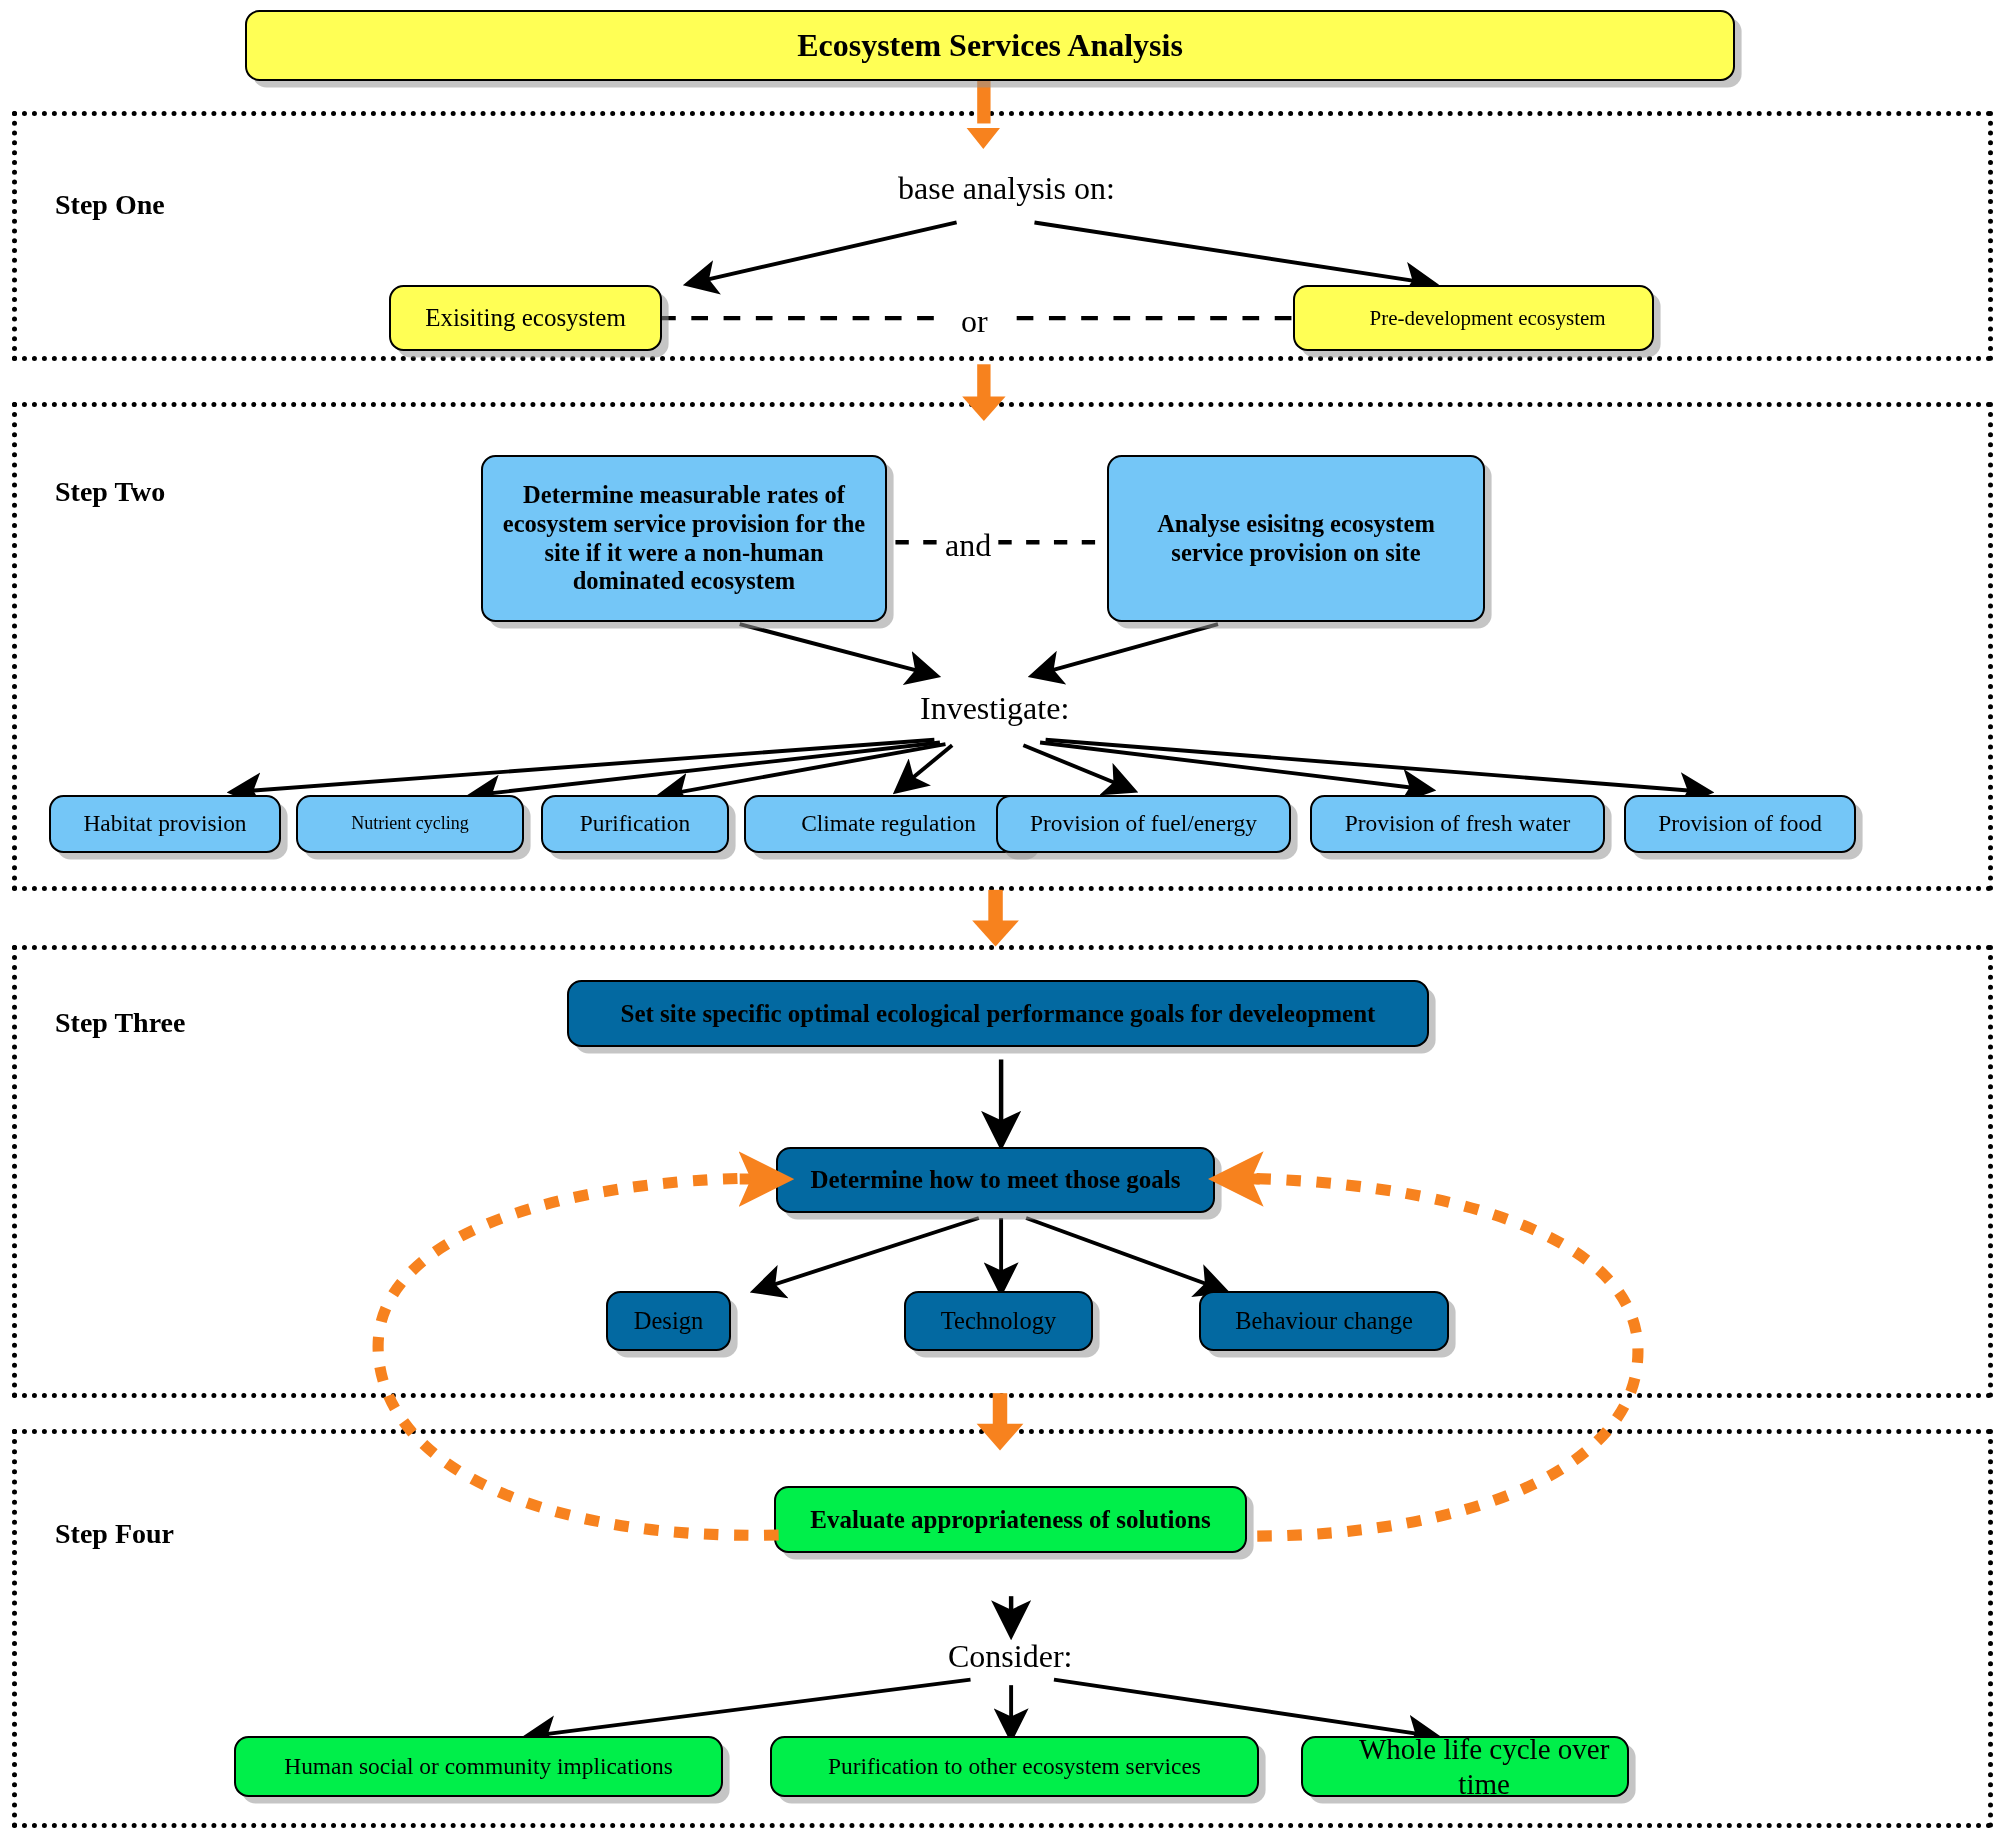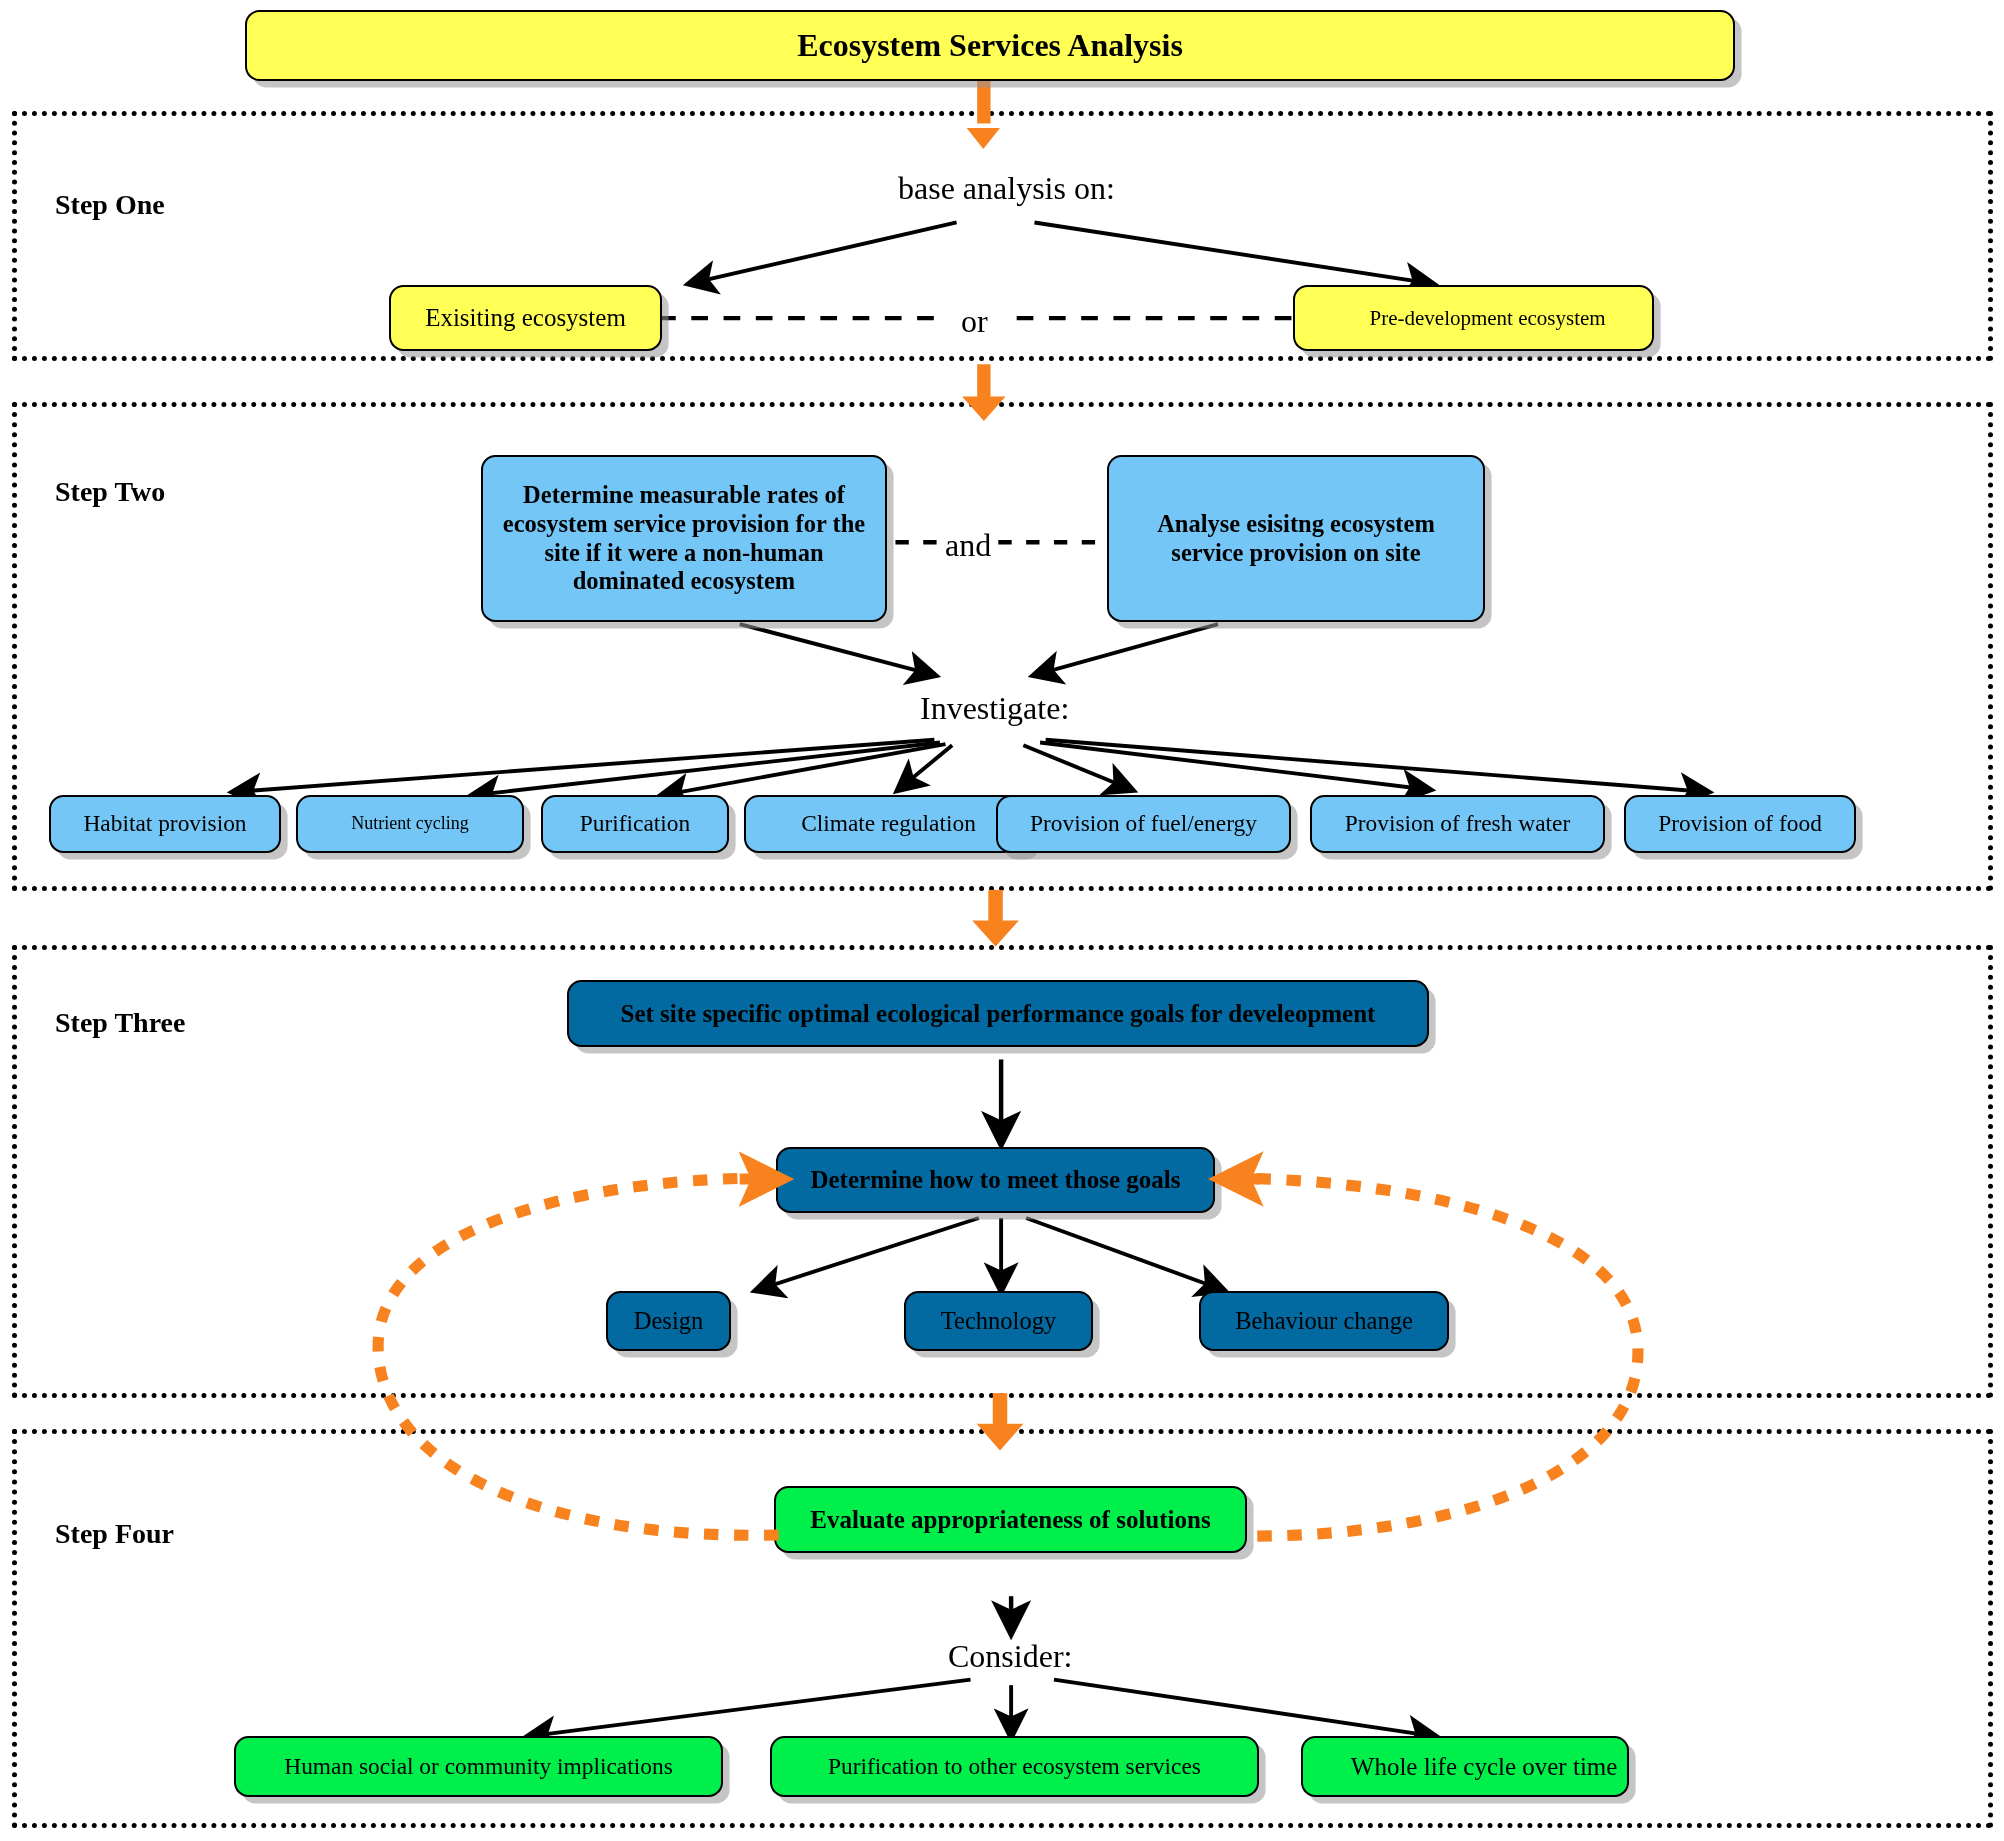--- a/index.html
+++ b/index.html
@@ -197,21 +197,21 @@
   <div class="node orange" style="left:606px; top:1291px; width:125px; height:60px; font-size:24.5px;">Design</div>
   <div class="node orange" style="left:904px; top:1291px; width:189px; height:60px; font-size:24.5px;">Technology</div>
   <div class="node orange" style="left:1199px; top:1291px; width:250px; height:60px; font-size:24.5px;">Behaviour change</div>
 
   <div class="node green bold" style="left:774px; top:1486px; width:473px; height:67px; font-size:25px;">Evaluate appropriateness of solutions</div>
 
   <div class="caption" style="left:948px; top:1638px;">Consider:</div>
 
   <div class="node green" style="left:234px; top:1736px; width:489px; height:61px; font-size:23.4px;">Human social or community implications</div>
   <div class="node green" style="left:770px; top:1736px; width:489px; height:61px; font-size:23.4px;">Purification to other ecosystem services</div>
-  <div class="node green" style="left:1301px; top:1736px; width:328px; height:61px; font-size:25px;padding-left:46px;">Whole life cycle over time</div>
+  <div class="node green" style="left:1301px; top:1736px; width:328px; height:61px; font-size:29px;padding-left:46px;">Whole life cycle over time</div>
 
   <svg class="overlay overlay-top" viewBox="0 0 3605 3312">
     <g>
 
       <path d="M1400,2760
                C 980,2770 690,2640 680,2430
                C 670,2220 1010,2120 1380,2118" stroke="#F7821E" stroke-width="20" fill="none" stroke-dasharray="26,28" stroke-linecap="butt"></path>
       <path d="M1330,2120 L1400,2120" stroke="#F7821E" stroke-width="20" fill="none" marker-end="url(#ah-orange2)"></path>
 
       <path d="M2205,2118

